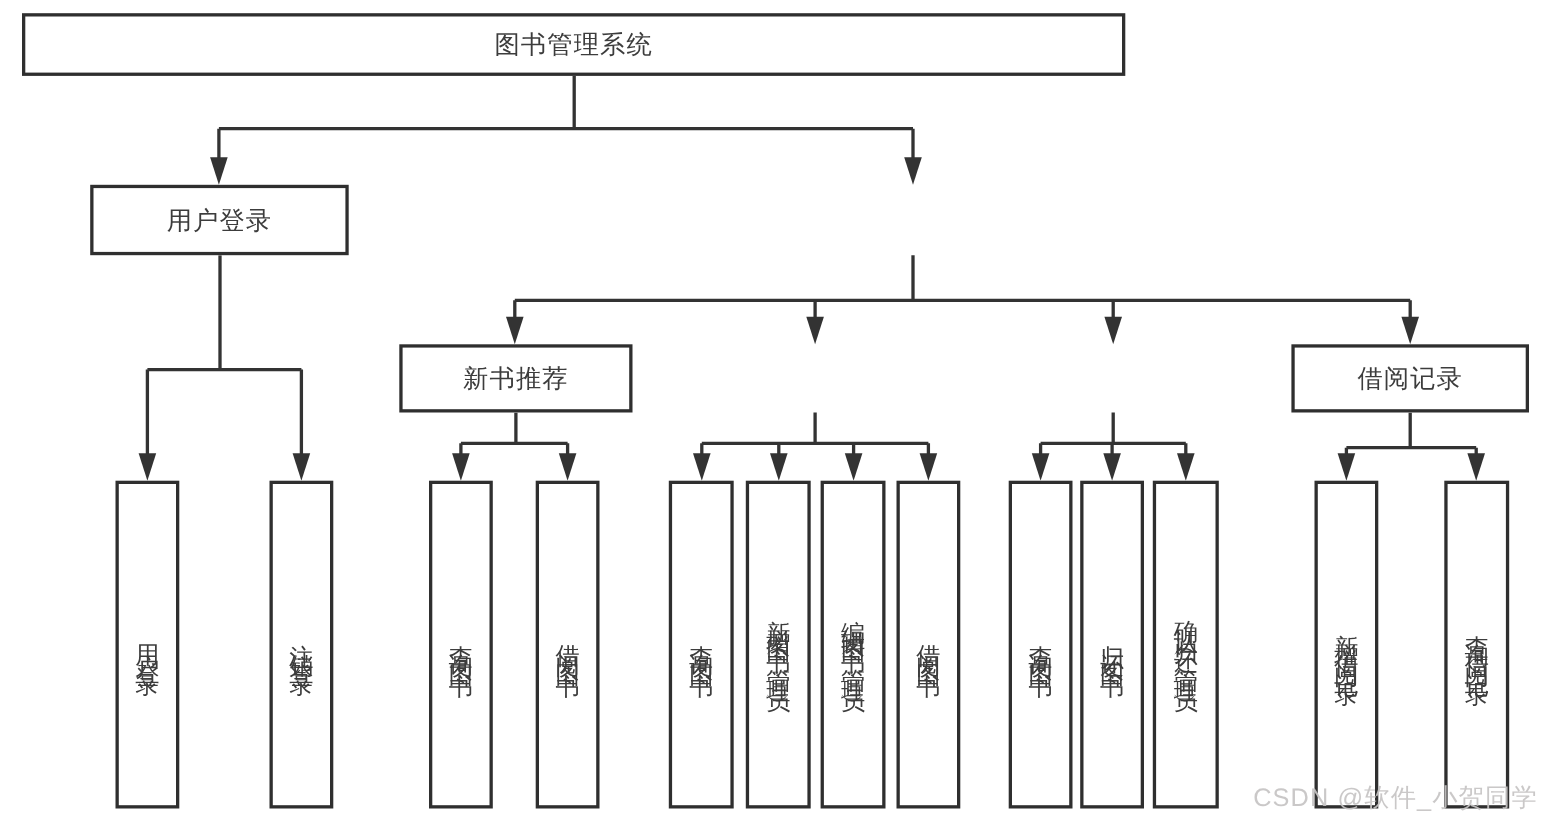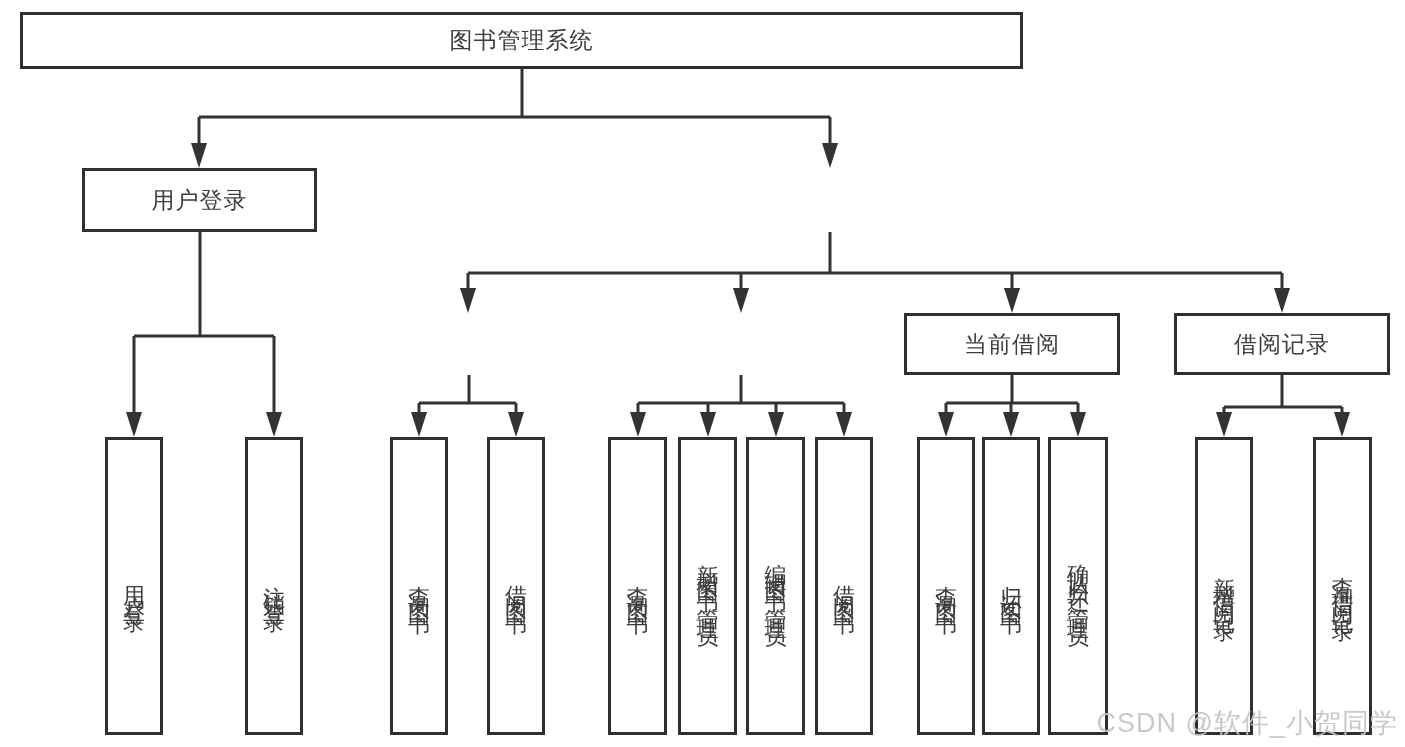--- a/index.html
+++ b/index.html
@@ -51,21 +51,21 @@
     text-orientation: mixed;
     font-size: 22px;
     letter-spacing: 9px;
     line-height: 1;
   }
   .watermark {
     position: absolute;
     right: 7px;
     bottom: 6px;
     z-index: 2;
-    font-size: 27px;
+    font-size: 23px;
     color: rgba(198,195,195,0.92);
     letter-spacing: 1px;
     white-space: nowrap;
   }
 </style>
 </head>
 <body>
 
 <div id="stage">
 
@@ -120,22 +120,22 @@
   </svg>
 
   <div class="node node-h" style="left:20px;top:12px;width:1003px;height:57px">
     <span>图书管理系统</span>
   </div>
 
   <div class="node node-h" style="left:82px;top:168px;width:235px;height:64px">
     <span>用户登录</span>
   </div>
 
-  <div class="node node-h" style="left:904px;top:313px;width:216px;height:62px">
-    <span>当前借阅</span>
+  <div class="node node-h" style="left:363px;top:313px;width:212px;height:62px">
+    <span>新书推荐</span>
   </div>
   <div class="node node-h" style="left:1174px;top:313px;width:216px;height:62px">
     <span>借阅记录</span>
   </div>
 
   <div class="node node-v" style="left:105px;top:437px;width:58px;height:298px">
     <span>用户登录</span>
   </div>
   <div class="node node-v" style="left:245px;top:437px;width:58px;height:298px">
     <span>注销登录</span>

